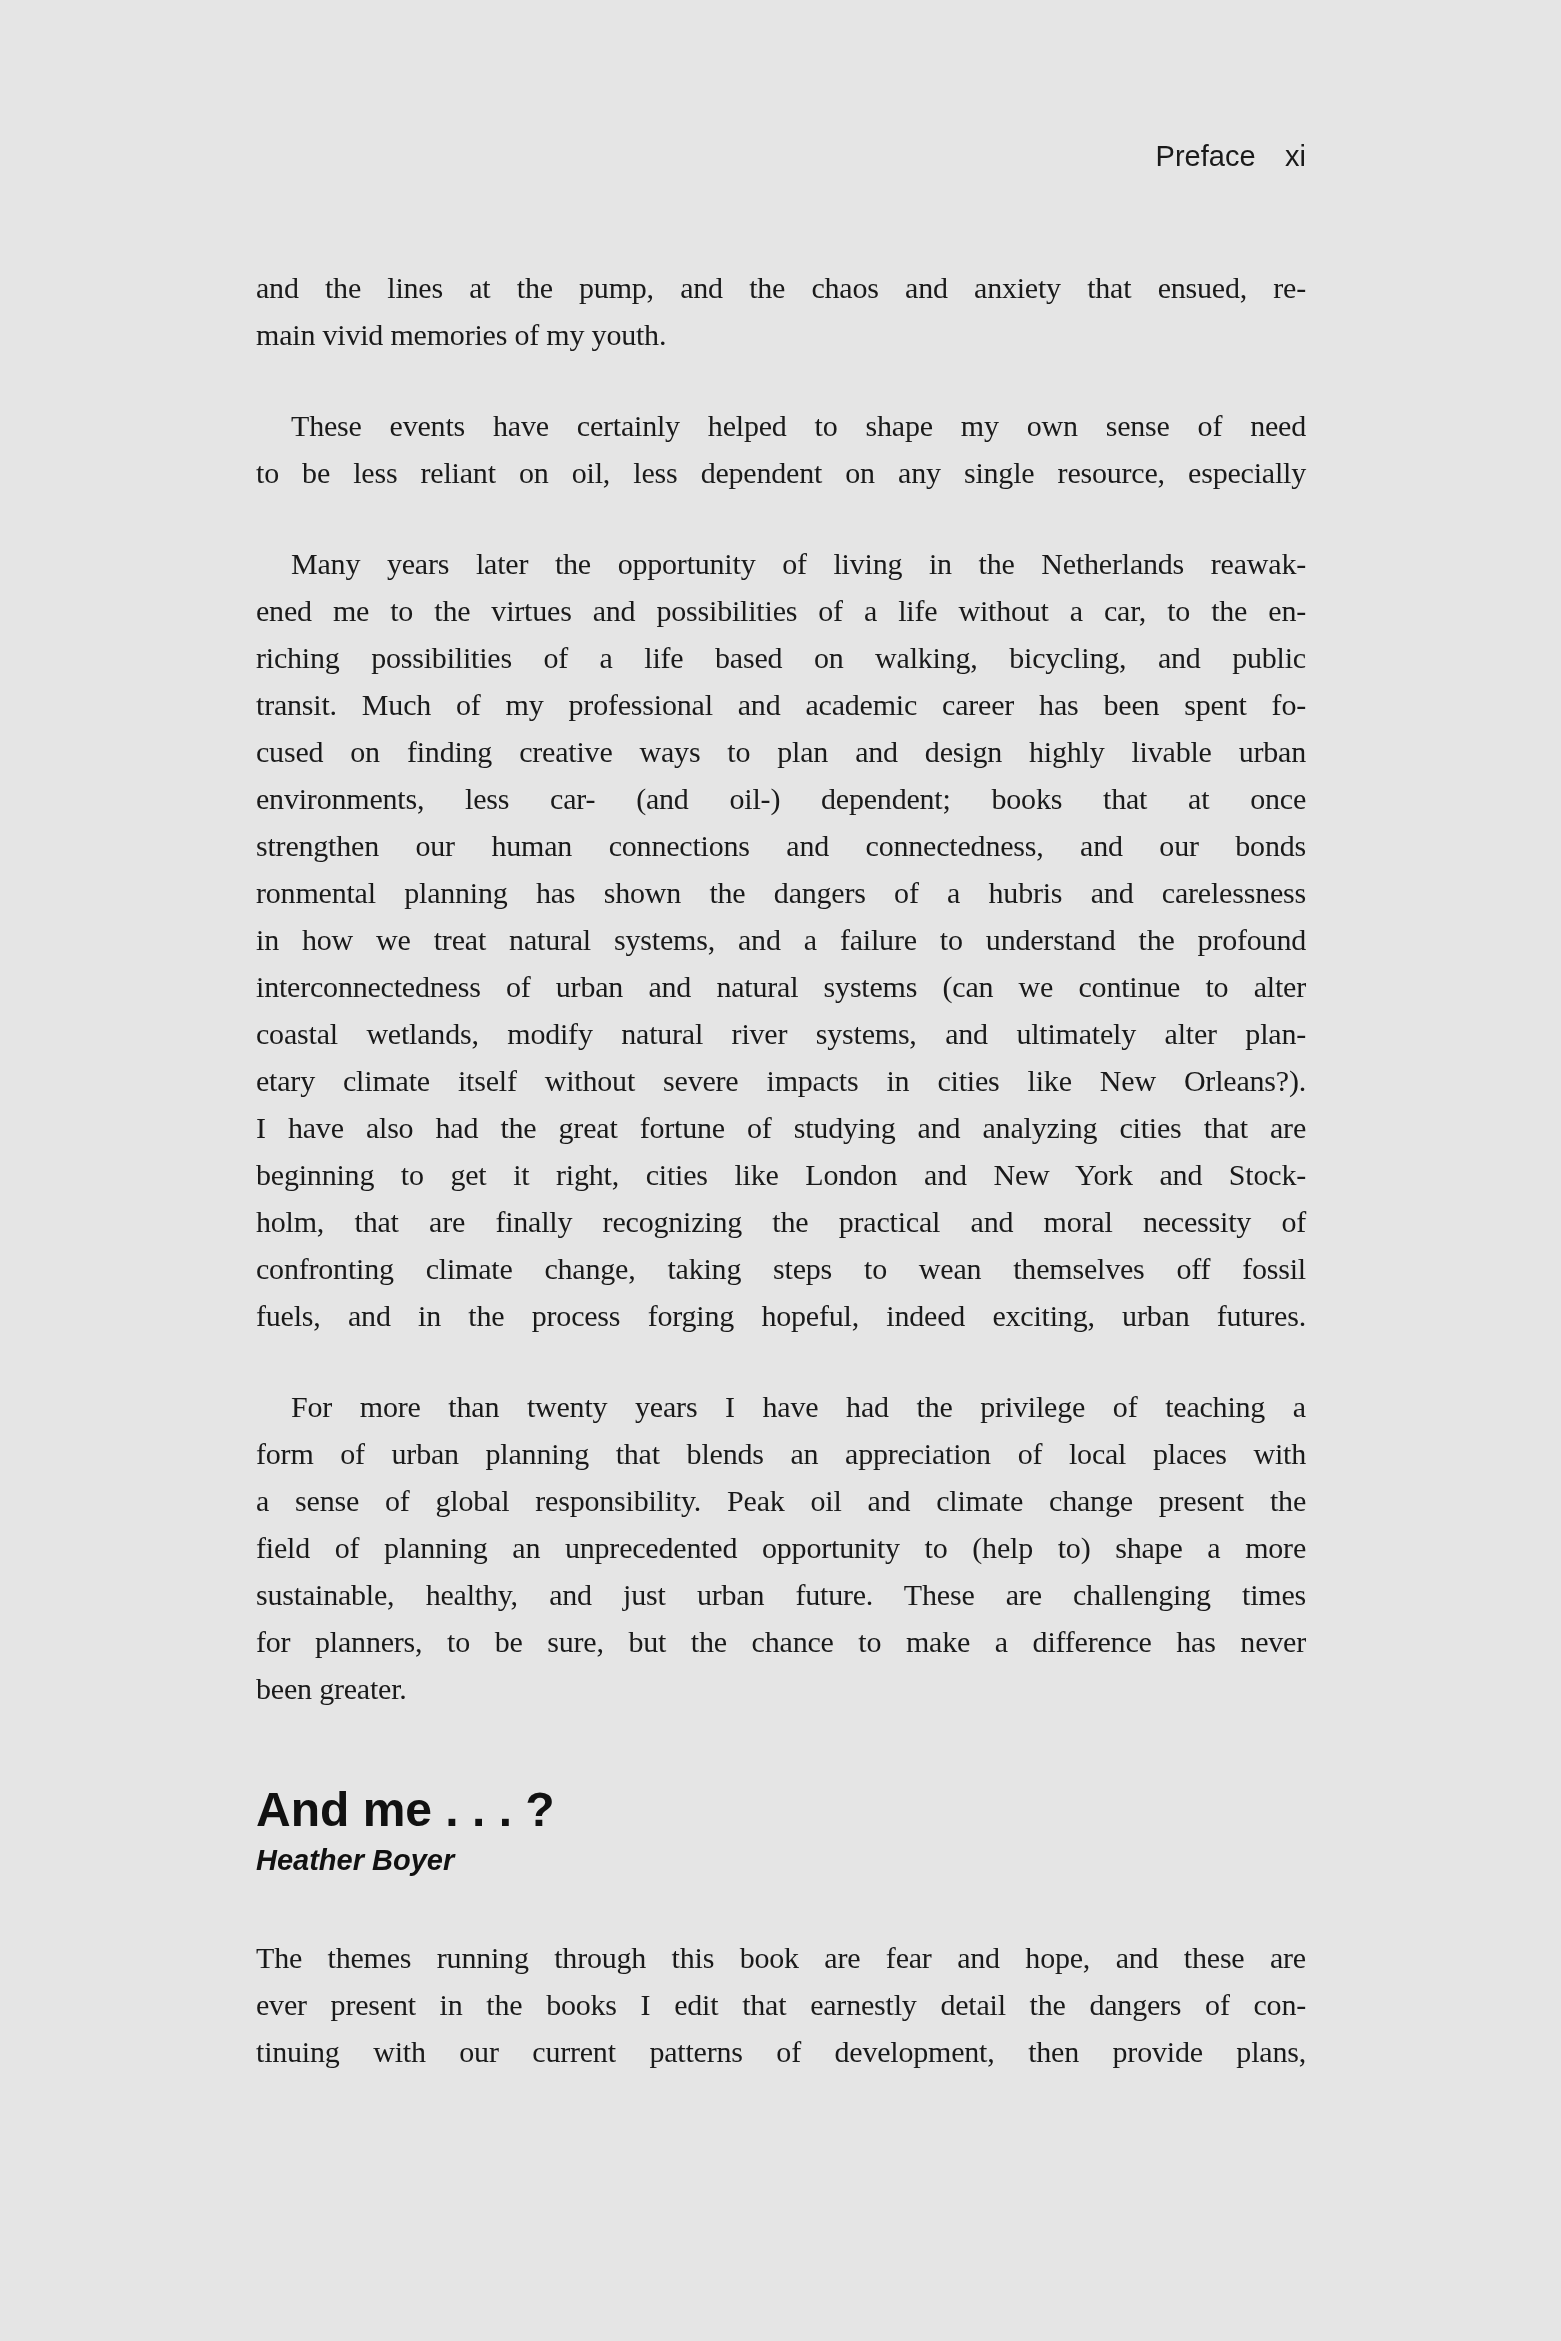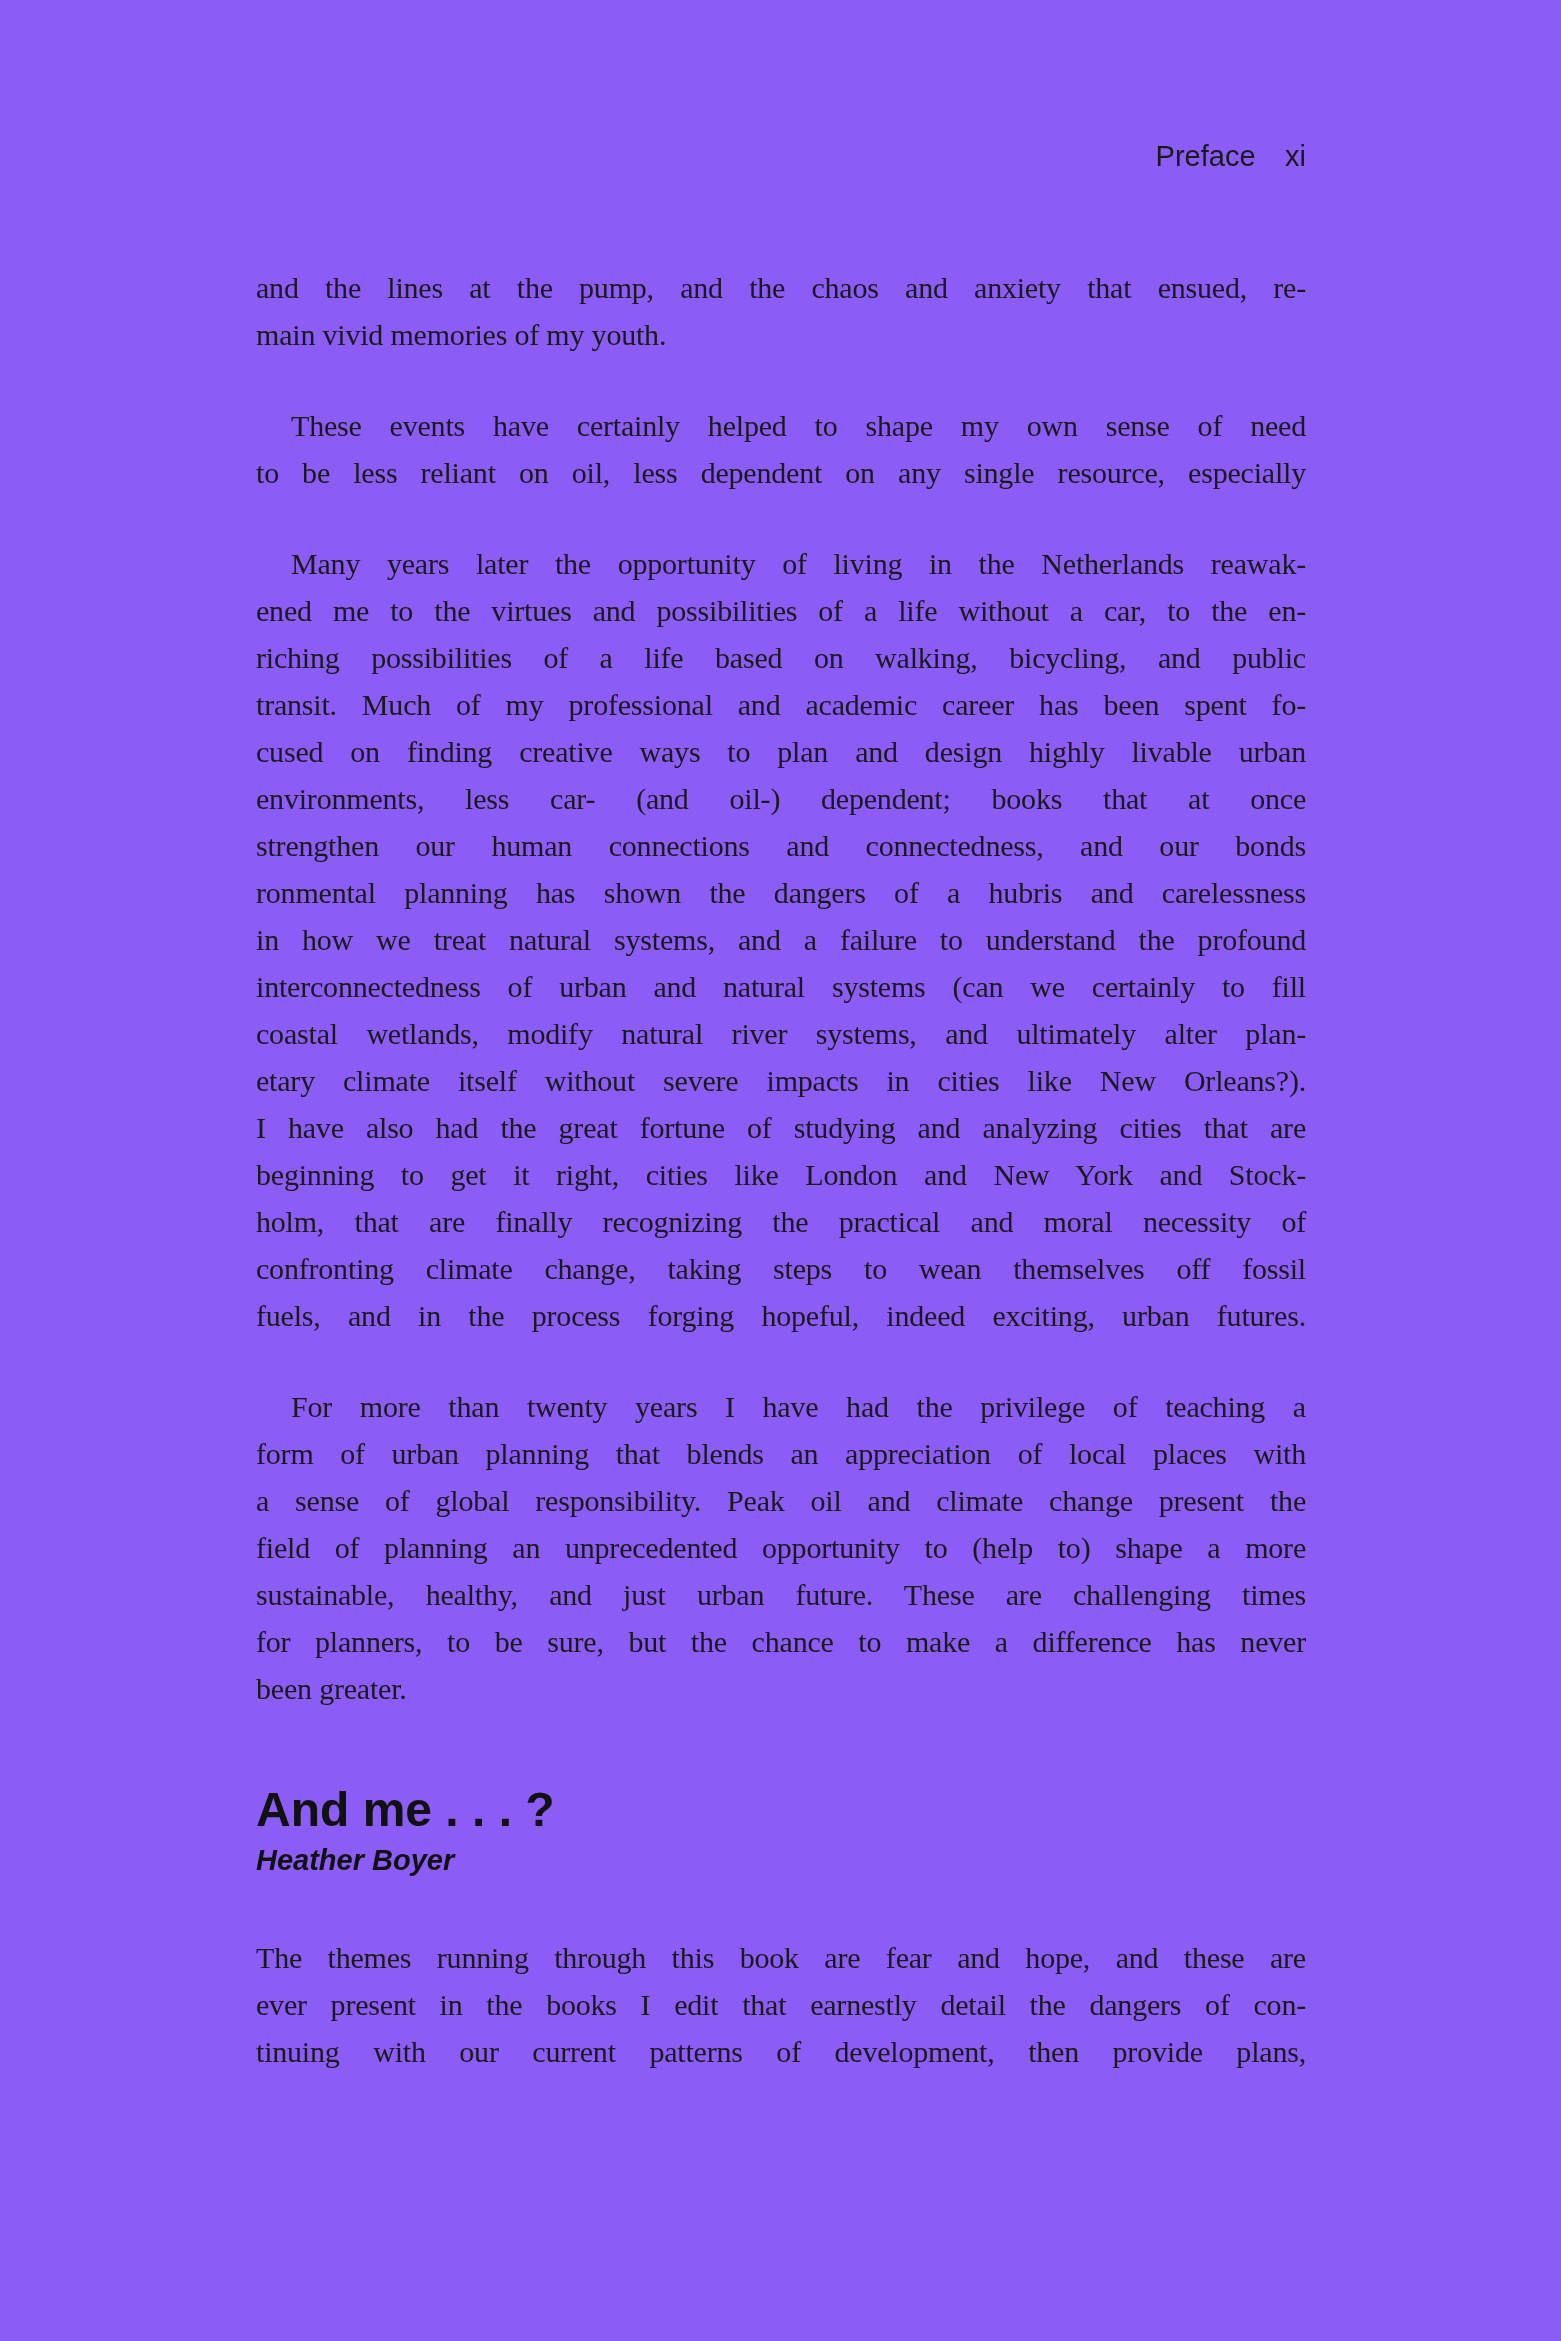--- a/index.html
+++ b/index.html
@@ -1,20 +1,20 @@
 <!DOCTYPE html>
 <html style="font-size:14px"><head>
 <meta charset="utf-8">
 <style>
   html, body { margin: 0; padding: 0; background: #ffffff; }
   .page {
     position: relative;
     width: 1561px;
     height: 2342px;
-    background: #8b5cf6;
+    background: #e5e5e5;
     font-family: "Liberation Serif", "DejaVu Serif", serif;
     color: #1a1a1a;
     overflow: hidden;
   }
   .content {
     position: absolute;
     left: 256px;
     top: 0;
     width: 1050px;
   }
@@ -80,21 +80,21 @@
         <div class="para">
           <div class="line indent">Many years later the opportunity of living in the Netherlands reawak-</div>
           <div class="line">ened me to the virtues and possibilities of a life without a car, to the en-</div>
           <div class="line">riching possibilities of a life based on walking, bicycling, and public</div>
           <div class="line">transit. Much of my professional and academic career has been spent fo-</div>
           <div class="line">cused on finding creative ways to plan and design highly livable urban</div>
           <div class="line">environments, less car- (and oil-) dependent; books that at once</div>
           <div class="line">strengthen our human connections and connectedness, and our bonds</div>
           <div class="line">ronmental planning has shown the dangers of a hubris and carelessness</div>
           <div class="line">in how we treat natural systems, and a failure to understand the profound</div>
-          <div class="line">interconnectedness of urban and natural systems (can we certainly to fill</div>
+          <div class="line">interconnectedness of urban and natural systems (can we continue to alter</div>
           <div class="line">coastal wetlands, modify natural river systems, and ultimately alter plan-</div>
           <div class="line">etary climate itself without severe impacts in cities like New Orleans?).</div>
           <div class="line">I have also had the great fortune of studying and analyzing cities that are</div>
           <div class="line">beginning to get it right, cities like London and New York and Stock-</div>
           <div class="line">holm, that are finally recognizing the practical and moral necessity of</div>
           <div class="line">confronting climate change, taking steps to wean themselves off fossil</div>
           <div class="line">fuels, and in the process forging hopeful, indeed exciting, urban futures.</div>
         </div>
         <div class="para">
           <div class="line indent">For more than twenty years I have had the privilege of teaching a</div>

